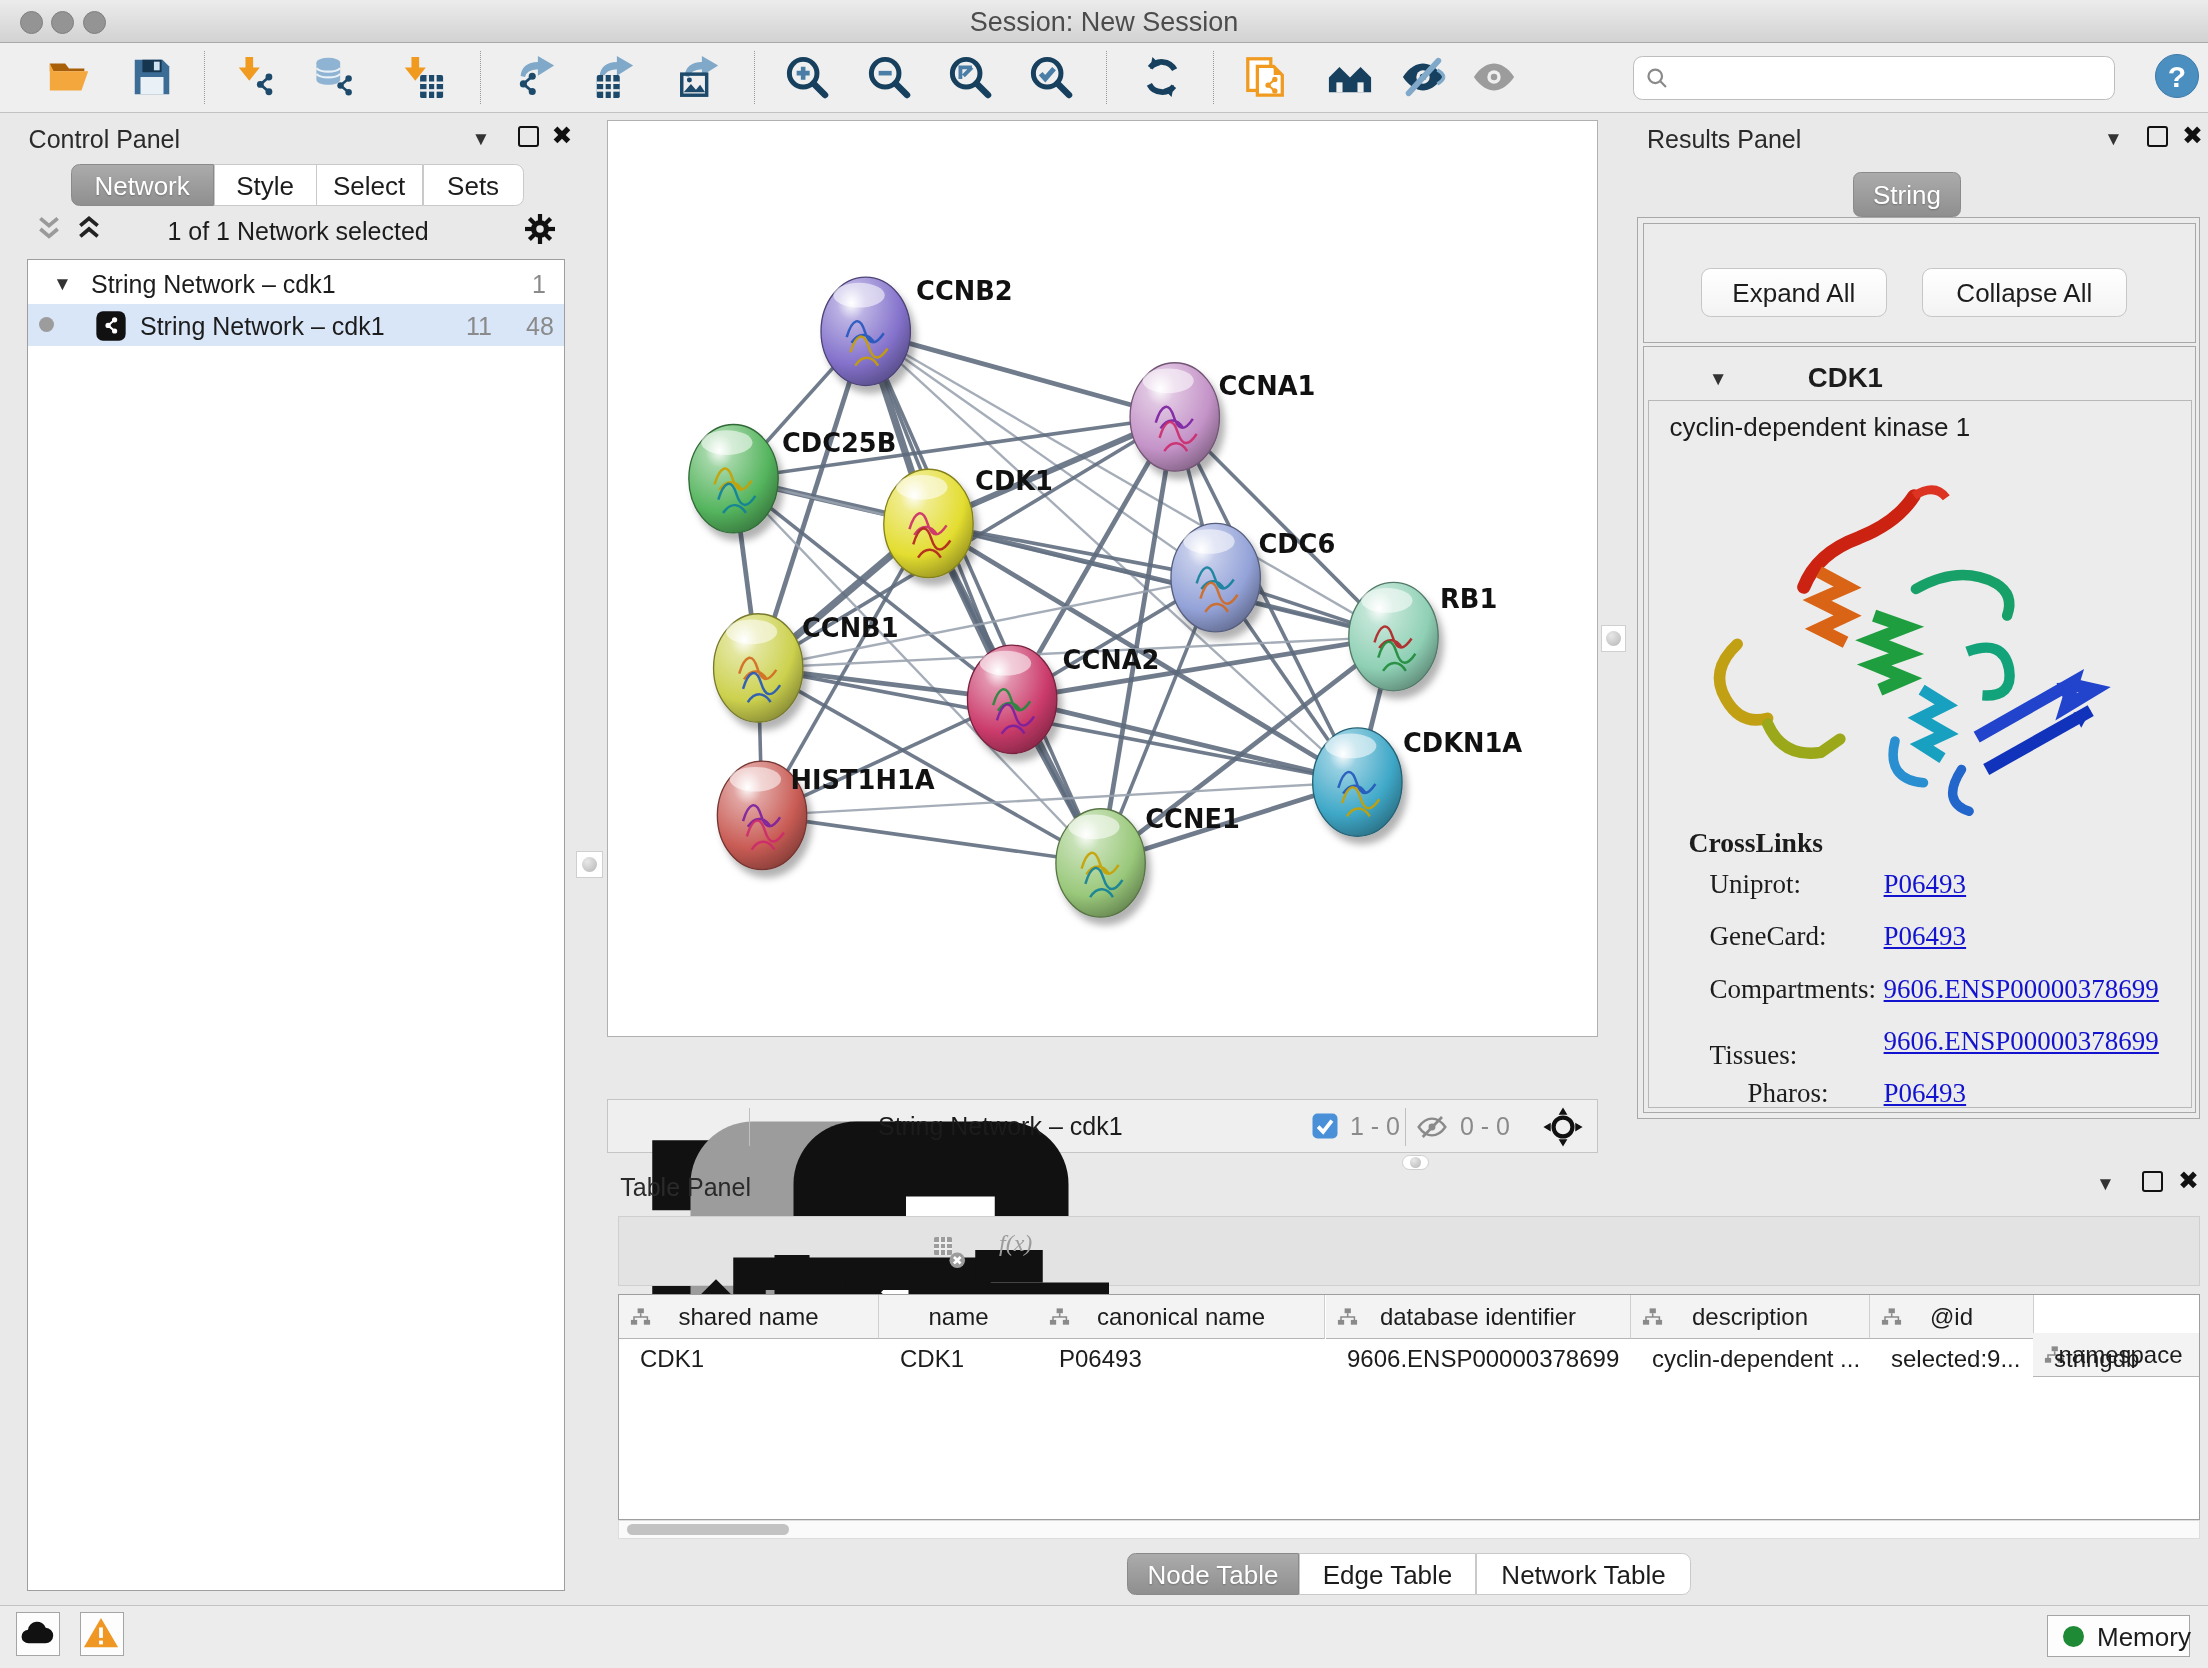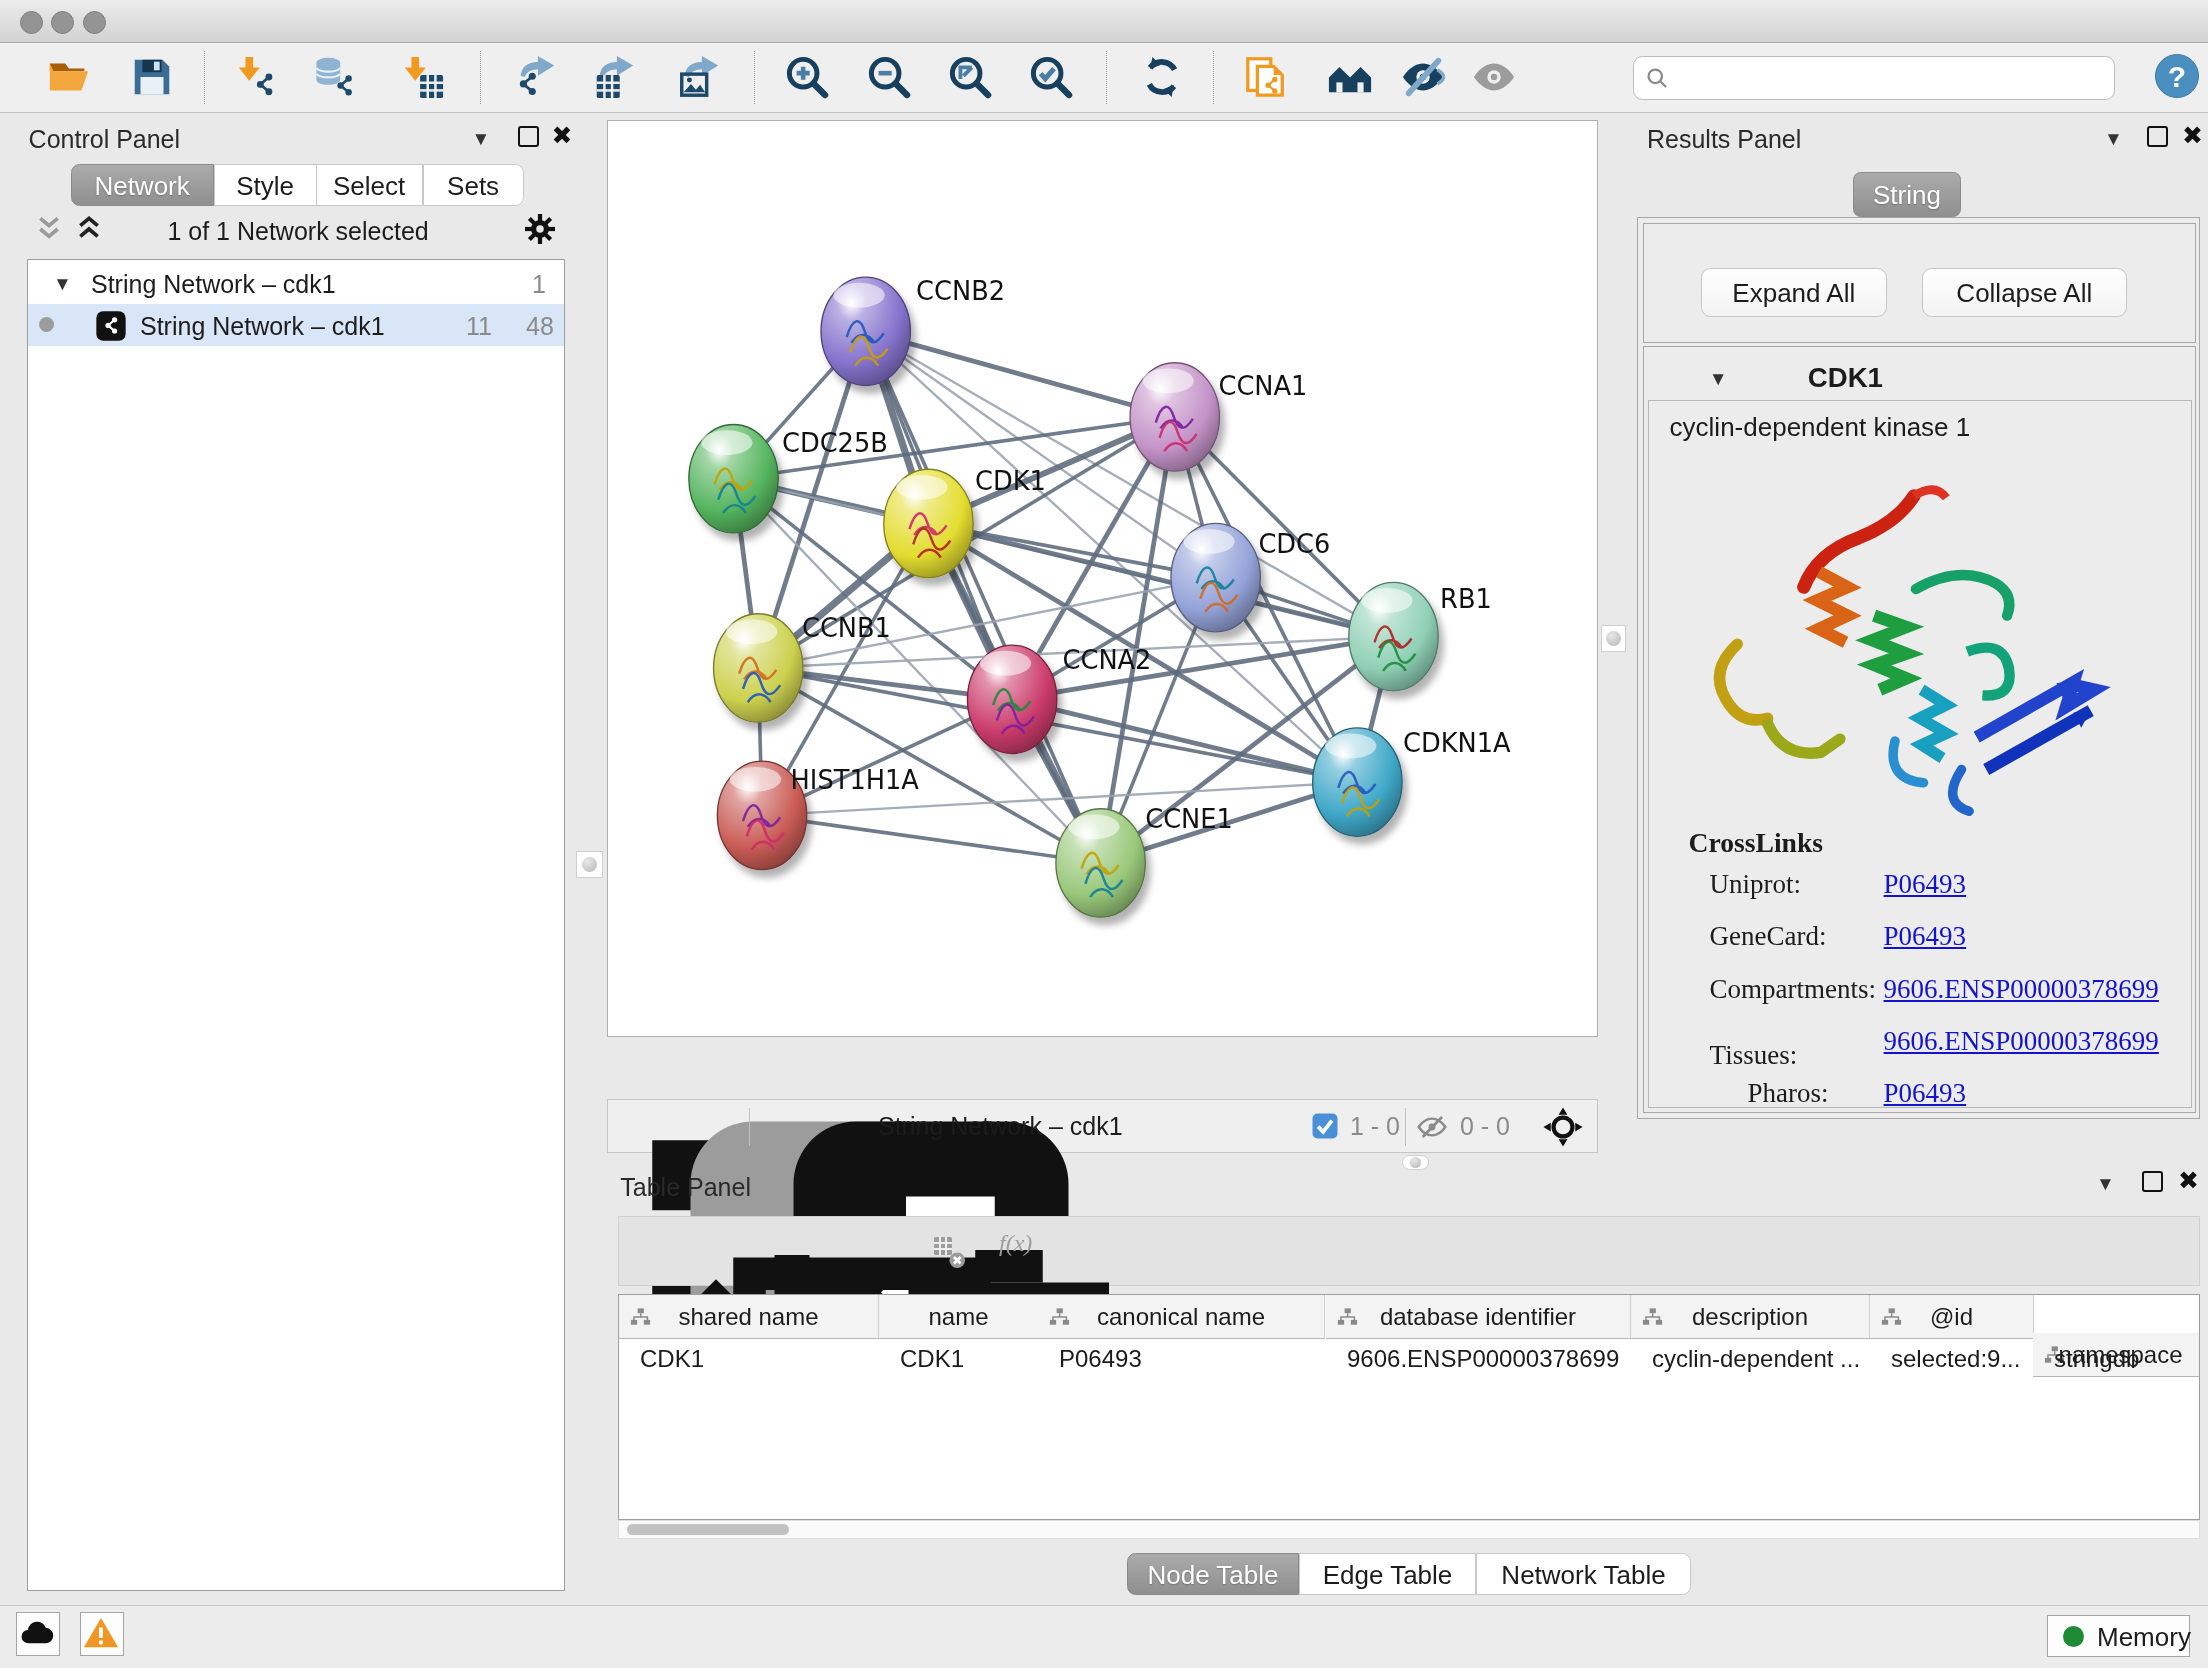--- a/index.html
+++ b/index.html
@@ -32,21 +32,21 @@
   .tab{position:absolute;top:0;height:42px;line-height:42px;text-align:center;background:#fff;
        border:1px solid #c9c9c9;font-size:26px;box-sizing:border-box;}
   .tab.sel{background:linear-gradient(#ababab,#8f8f8f);color:#fff;border-color:#8a8a8a;
        text-shadow:0 1px 1.9px rgba(0,0,0,.25);}
   
   #treebox{left:27px;top:259px;width:536px;height:1330px;background:#fff;border:1px solid #9e9e9e;}
   .trow{position:absolute;left:0;width:100%;height:42px;}
   .rownum{position:absolute;color:#8a8a8a;}
   #trow2bg{background:#d9e6f8;}
   
-  #canvas{left:607px;top:120px;width:991px;height:917px;background:#fff;border:1px solid #b0b0b0;box-sizing:border-box;}
+  #canvas{left:607px;top:120px;width:991px;height:917px;background:#fff;border:1px solid #b0b0b0;box-sizing:border-box;font-weight:bold;}
   #navbar{left:607px;top:1099px;width:991px;height:54px;background:#efefef;border:1px solid #c5c5c5;box-sizing:border-box;}
   .nbtn svg{width:36px;height:36px;}
   .nsep{top:7.6px;width:0;height:38px;border-left:1px solid #c0c0c0;}
   .graytxt{color:#8a8a8a;}
   
   .handle{background:#fff;border:1px solid #cfcfcf;box-sizing:border-box;}
   .hdot{position:absolute;border-radius:50%;background:radial-gradient(circle at 35% 30%,#e8e8e8,#b5b5b5);}
   
   #rtab{left:1853px;top:172px;width:108px;height:45px;line-height:45px;text-align:center;color:#fff;
         background:linear-gradient(#ababab,#8f8f8f);border:1px solid #8a8a8a;border-radius:7.6px;font-size:26px;
@@ -78,20 +78,21 @@
 </style>
 </head>
 <body>
 
 <div id="win">
 
   <div class="abs" id="titlebar">
     <div class="abs tl" style="left:20px"></div>
     <div class="abs tl" style="left:51px"></div>
     <div class="abs tl" style="left:83px"></div>
+    <div class="abs" id="wtitle">Session: New Session</div>
   </div>
 
   <div class="abs" id="toolbar">
     <div class="abs tbtn" style="left:46px"><svg viewBox="0 0 24 24" style="width:100%;height:100%">
           <path d="M2 5h8l2 2.5h8V9H2z" fill="#a85f08"></path>
           <path d="M2 19V5l2 4h18l-3.5 10z" fill="#f3a73d"></path>
         </svg></div>
     <div class="abs tbtn" style="left:129px"><svg viewBox="0 0 24 24" style="width:100%;height:100%">
           <path d="M3 3h14.5L21 6.5V21H3z" fill="#3a6c96"></path>
           <rect x="7" y="3" width="10" height="6.5" fill="#16354f"></rect>

